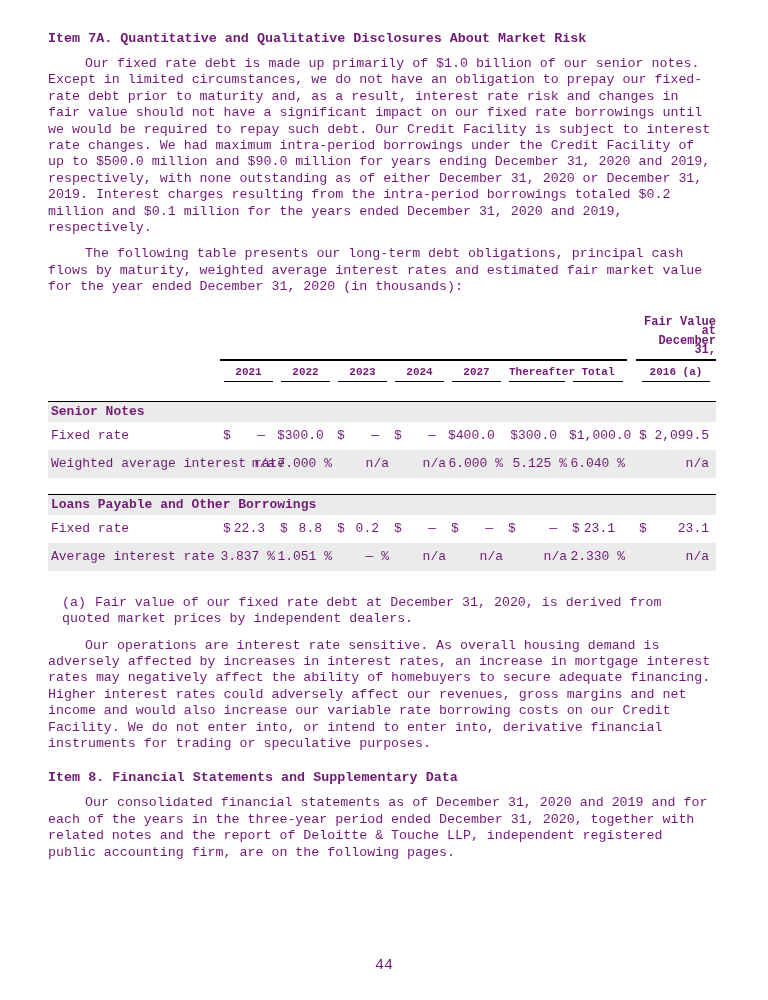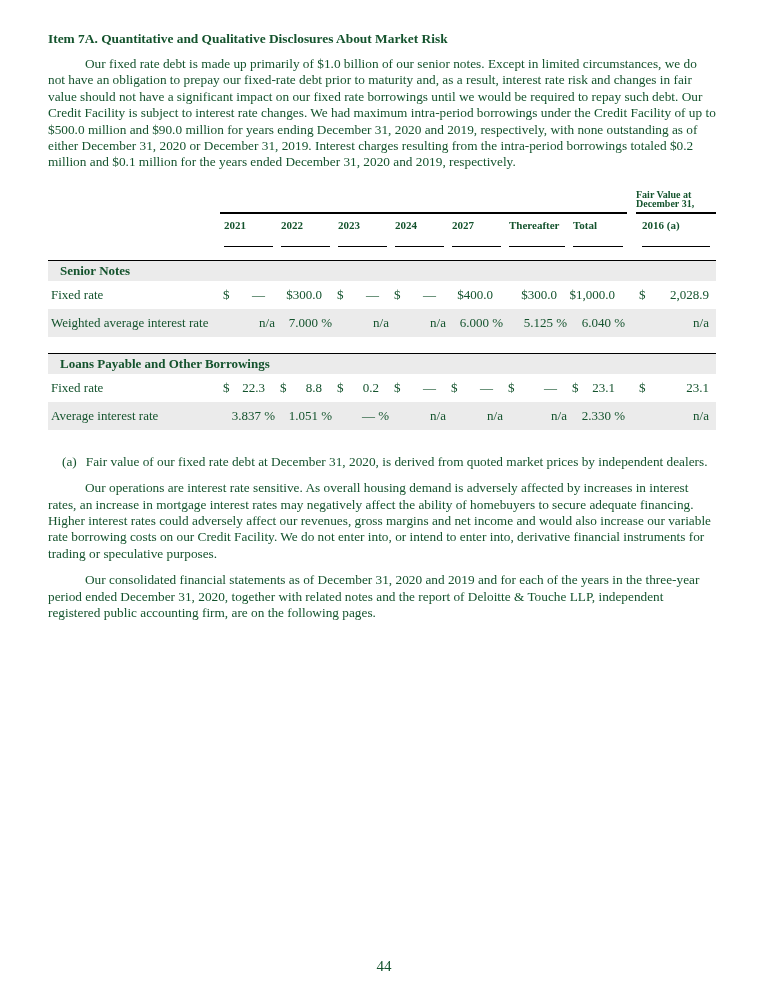--- a/index.html
+++ b/index.html
@@ -3,22 +3,22 @@
 <meta charset="utf-8">
 <style>
   html, body { margin: 0; padding: 0; background: #fff; }
   .page {
     position: relative;
     width: 768px;
     height: 1000px;
     box-sizing: border-box;
     padding: 30px 52px 0 48px;
     background: #ffffff;
-    color: #14532d;
-    font-family: Liberation Serif, serif;
+    color: #701a75;
+    font-family: Liberation Mono, monospace;
     font-size: 13.3px;
     line-height: 16.4px;
     overflow: hidden;
   }
   h1.doc-heading {
     font-size: 13.4px;
     line-height: 17px;
     font-weight: bold;
     margin: 0 0 9px 0;
   }
@@ -41,44 +41,45 @@
   col.c-label { width: 172px; }
   col.c-year  { width: 57px; }
   col.c-ther  { width: 64px; }
   col.c-total { width: 58px; }
   col.c-sp    { width: 9px;  }
   col.c-fv    { width: 80px; }
 
   tr.fv-hdr-row td { height: 28px; }
   td.fv-hdr {
     font-weight: bold;
-    font-size: 10px;
+    font-size: 12px;
     line-height: 9.5px;
-    text-align: left;
+    text-align: right;
     vertical-align: bottom;
     padding-bottom: 3px;
   }
   tr.yr-row td.yr { border-top: 2px solid #000; padding-top: 3px; height: 24px; vertical-align: top; }
   tr.yr-row span.u {
     display: block;
+    text-align: center;
     font-weight: bold;
     font-size: 11px;
     line-height: 13px;
-    padding-bottom: 14px;
+    padding-bottom: 2px;
     border-bottom: 1.4px solid #000;
     margin: 2px 4px 0 4px;
   }
   tr.yr-row td.yr.fv span.u { margin: 2px 6px 0 6px; }
   tr.head-gap td { height: 13px; }
 
   tr.sec-row td {
     background: #ebebeb;
     border-top: 1.2px solid #000;
     font-weight: bold;
-    padding-left: 12px;
+    padding-left: 3px;
     height: 20px;
   }
   tr.data { height: 28px; }
   tr.shade td { background: #ebebeb; }
   td.lbl { padding-left: 3px; white-space: nowrap; }
   td.c { text-align: right; white-space: nowrap; }
   td.c .sym { float: left; margin-left: 3px; }
   tr.money .val { margin-right: 12px; }
   tr.money td.fv .val { margin-right: 7px; }
   tr.pct .val { margin-right: 2px; }
@@ -104,20 +105,21 @@
 </style>
 </head>
 <body>
 
 <div class="page">
 
   <h1 class="doc-heading">Item 7A. Quantitative and Qualitative Disclosures About Market Risk</h1>
 
   <p class="body-para">Our fixed rate debt is made up primarily of $1.0 billion of our senior notes. Except in limited circumstances, we do not have an obligation to prepay our fixed-rate debt prior to maturity and, as a result, interest rate risk and changes in fair value should not have a significant impact on our fixed rate borrowings until we would be required to repay such debt. Our Credit Facility is subject to interest rate changes. We had maximum intra-period borrowings under the Credit Facility of up to $500.0 million and $90.0 million for years ending December 31, 2020 and 2019, respectively, with none outstanding as of either December 31, 2020 or December 31, 2019. Interest charges resulting from the intra-period borrowings totaled $0.2 million and $0.1 million for the years ended December 31, 2020 and 2019, respectively.</p>
 
+  <p class="body-para intro-para">The following table presents our long-term debt obligations, principal cash flows by maturity, weighted average interest rates and estimated fair market value for the year ended December 31, 2020 (in thousands):</p>
 
   <table class="debt-table">
     <colgroup>
       <col class="c-label">
         <col class="c-year">
         <col class="c-year">
         <col class="c-year">
         <col class="c-year">
         <col class="c-year">
         <col class="c-ther">
@@ -180,21 +182,21 @@
       <tr class="data money">
         <td class="lbl">Fixed rate</td>
         <td class="c"><span class="sym">$</span><span class="val">—</span></td>
         <td class="c"><span class="sym"></span><span class="val">$300.0</span></td>
         <td class="c"><span class="sym">$</span><span class="val">—</span></td>
         <td class="c"><span class="sym">$</span><span class="val">—</span></td>
         <td class="c"><span class="sym"></span><span class="val">$400.0</span></td>
         <td class="c"><span class="sym"></span><span class="val">$300.0</span></td>
         <td class="c"><span class="sym"></span><span class="val">$1,000.0</span></td>
         <td></td>
-        <td class="c fv"><span class="sym">$</span><span class="val">2,028.9</span></td>
+        <td class="c fv"><span class="sym">$</span><span class="val">2,099.5</span></td>
       </tr>
       <tr class="data pct shade">
         <td class="lbl">Weighted average interest rate</td>
         <td class="c"><span class="sym"></span><span class="val">n/a</span></td>
         <td class="c"><span class="sym"></span><span class="val">7.000 %</span></td>
         <td class="c"><span class="sym"></span><span class="val">n/a</span></td>
         <td class="c"><span class="sym"></span><span class="val">n/a</span></td>
         <td class="c"><span class="sym"></span><span class="val">6.000 %</span></td>
         <td class="c"><span class="sym"></span><span class="val">5.125 %</span></td>
         <td class="c"><span class="sym"></span><span class="val">6.040 %</span></td>
@@ -233,18 +235,19 @@
       </tr>
     </tbody>
   </table>
 
   <p class="footnote">
     <span class="fn-label">(a)</span><span>Fair value of our fixed rate debt at December 31, 2020, is derived from quoted market prices by independent dealers.</span>
   </p>
 
   <p class="body-para">Our operations are interest rate sensitive. As overall housing demand is adversely affected by increases in interest rates, an increase in mortgage interest rates may negatively affect the ability of homebuyers to secure adequate financing. Higher interest rates could adversely affect our revenues, gross margins and net income and would also increase our variable rate borrowing costs on our Credit Facility. We do not enter into, or intend to enter into, derivative financial instruments for trading or speculative purposes.</p>
 
+  <h1 class="doc-heading item8">Item 8. Financial Statements and Supplementary Data</h1>
 
   <p class="body-para">Our consolidated financial statements as of December 31, 2020 and 2019 and for each of the years in the three-year period ended December 31, 2020, together with related notes and the report of Deloitte &amp; Touche LLP, independent registered public accounting firm, are on the following pages.</p>
 
   <div class="page-number">44</div>
 
 </div>
 
 </body></html>

